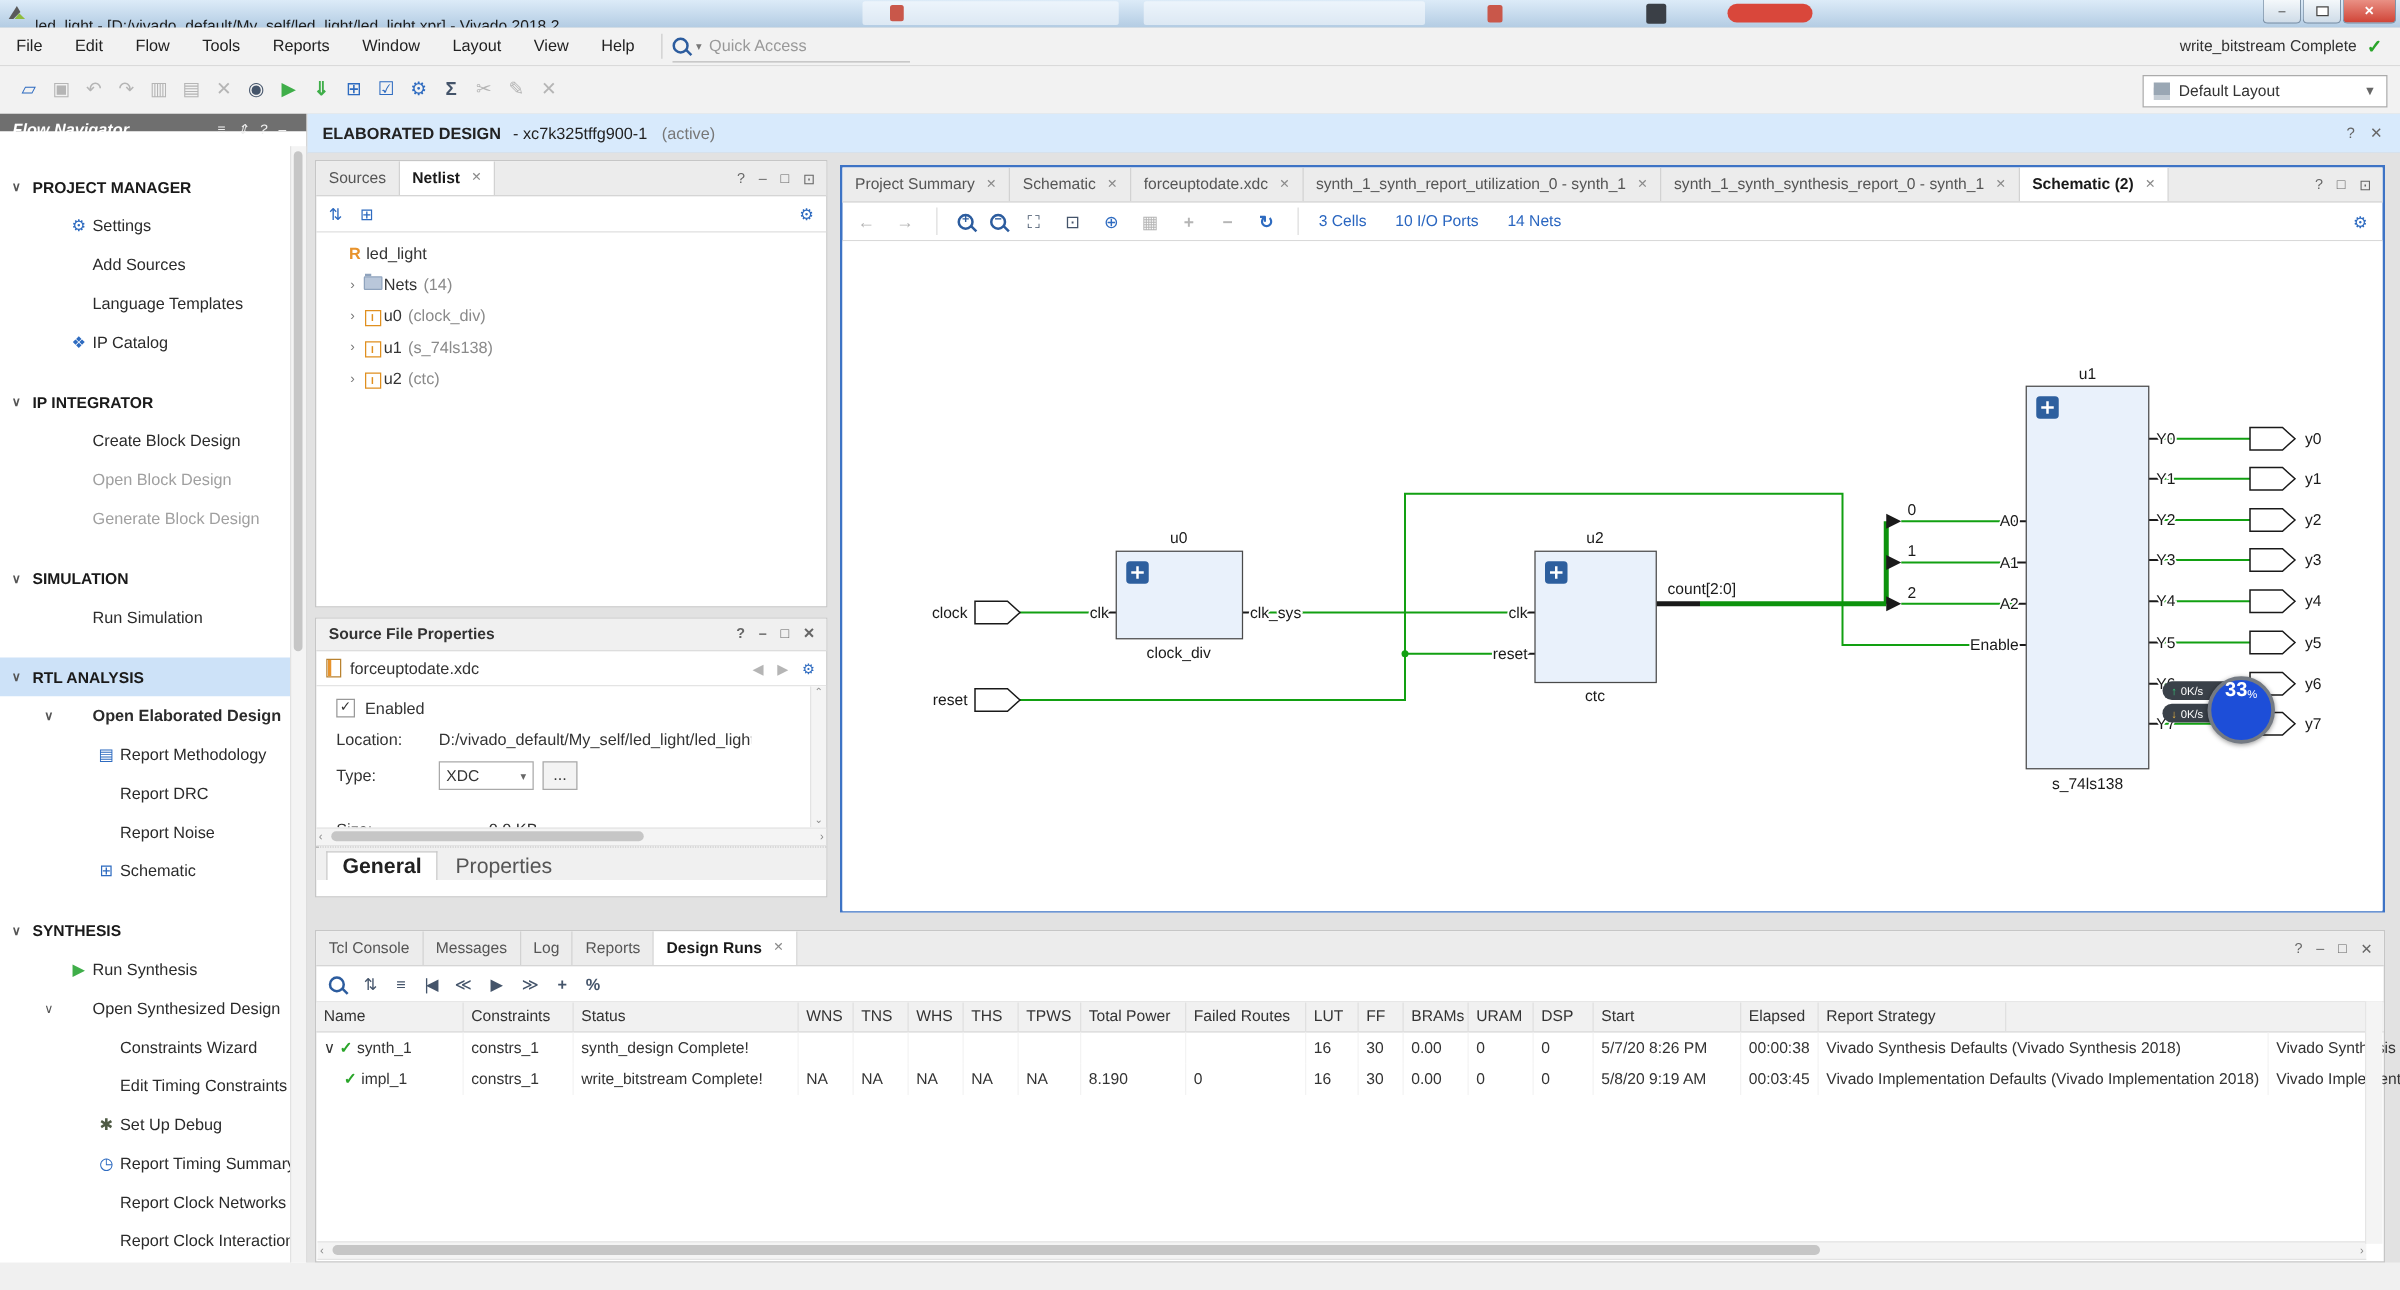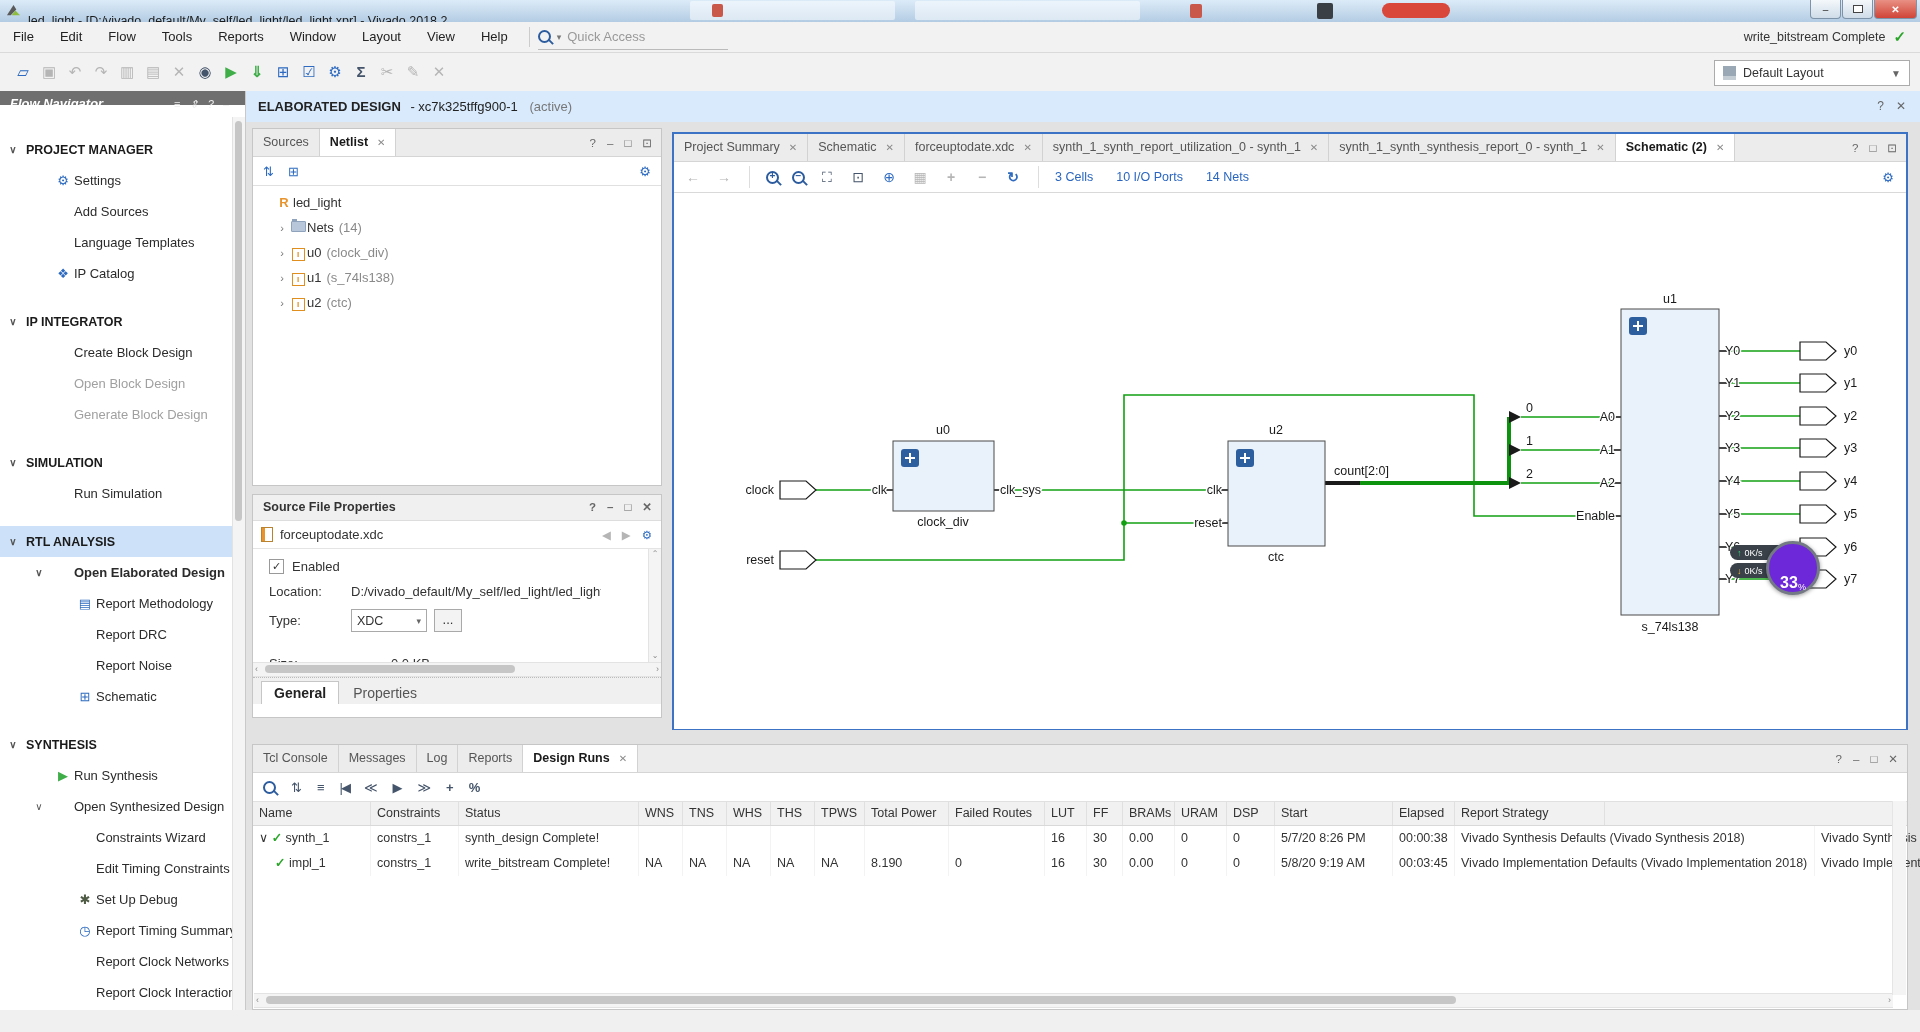--- a/index.html
+++ b/index.html
@@ -81,39 +81,39 @@
   .prop-body{position:relative;height:113px;overflow:hidden;}
   .prop-row{display:flex;align-items:center;margin:10px 0 0 16px;}
   .cb{width:13px;height:13px;border:1px solid #999;background:#fff;margin-right:8px;font-size:11px;line-height:13px;text-align:center;color:#333;}
   .plabel{width:82px;color:#333;} .pvalue{color:#333;white-space:nowrap;overflow:hidden;max-width:250px;}
   .type-select{width:64px;height:21px;border:1px solid #a9a9a9;background:#fff;display:flex;align-items:center;padding:0 5px;justify-content:space-between;font-size:12.5px;}
   .more-btn{width:26px;height:21px;border:1px solid #a9a9a9;background:#f3f3f3;margin-left:7px;text-align:center;line-height:19px;}
   .vscroll{position:absolute;right:0;top:0;bottom:0;width:12px;background:#f4f4f4;border-left:1px solid #e3e3e3;font-size:8px;color:#888;text-align:center;}
   .hscroll{height:13px;background:#f4f4f4;border-top:1px solid #e3e3e3;border-bottom:1px solid #e3e3e3;position:relative;font-size:9px;color:#888;}
   .hthumb{position:absolute;top:2px;height:8px;background:#c6c6c6;border-radius:4px;}
   .prop-tabs{height:26px;display:flex;align-items:flex-end;background:#f0f0f0;border-top:1px dotted #bbb;padding-left:8px;gap:2px;}
-  .ptab{height:22px;line-height:22px;padding:0 12px;font-size:14px;color:#555;}
+  .ptab{height:22px;line-height:22px;padding:0 12px;font-size:17px;color:#555;}
   .ptab.active{background:#fff;border:1px solid #c6c6c6;border-bottom:none;font-weight:bold;color:#222;}
   
   .schem{border:2px solid #3d73c5 !important;}
   .schem-tools{height:30px;border-bottom:1px solid #d9d9d9;display:flex;align-items:center;padding-left:10px;gap:13px;}
   .sti{font-size:14px;width:18px;text-align:center;}
   .slink{color:#2a66c0;font-size:12.5px;margin-right:10px;}
   .mag{width:9px;height:9px;border:2px solid #2c5c9e;border-radius:50%;position:relative;display:inline-block;}
   .mag::after{content:"";position:absolute;width:6px;height:2px;background:#2c5c9e;transform:rotate(45deg);right:-5px;bottom:-2px;}
   .mag i{position:absolute;left:0;top:-3px;width:9px;text-align:center;font-style:normal;font-size:10px;font-weight:bold;color:#2c5c9e;}
   .canvas{position:relative;background:#fff;height:536px;overflow:hidden;}
   svg text{font-family:"Liberation Sans",sans-serif;}
   .pinlab{paint-order:stroke;stroke:#fff;stroke-width:3px;}
   
   .overlay{position:absolute;left:1056px;top:346px;width:110px;height:58px;}
   .pill{position:absolute;left:0;width:58px;height:15px;border-radius:8px;background:#3a4149;color:#fff;font-size:9px;display:flex;align-items:center;padding-left:7px;gap:3px;box-sizing:border-box;}
   .pill .up{color:#35d07a;} .pill .dn{color:#f0b840;}
-  .ovl-circle{position:absolute;left:36px;top:2px;width:48px;height:48px;border-radius:50%;background:#6d28d9;border:3px solid #747a83;
-     color:#fff;display:flex;align-items:flex-end;justify-content:center;font-weight:bold;font-size:16px;box-shadow:0 1px 4px rgba(0,0,0,.4);}
+  .ovl-circle{position:absolute;left:36px;top:2px;width:48px;height:48px;border-radius:50%;background:#1d4ed8;border:3px solid #747a83;
+     color:#fff;display:flex;align-items:flex-start;justify-content:center;font-weight:bold;font-size:16px;box-shadow:0 1px 4px rgba(0,0,0,.4);}
   .ovl-circle small{font-size:9px;font-weight:normal;margin-top:6px;}
   
   .runs-tools{height:28px;border-bottom:1px solid #e0e0e0;display:flex;align-items:center;padding-left:10px;gap:15px;color:#44546a;}
   .thead{display:flex;height:23px;background:#f1f1f1;border-bottom:1px solid #d9d9d9;}
   .th{font-size:12.5px;color:#333;line-height:23px;padding:0 6px;border-right:1px solid #e0e0e0;box-sizing:border-box;white-space:nowrap;overflow:hidden;flex:0 0 auto;}
   .trow{display:flex;height:25px;}
   .td{font-size:12.5px;color:#333;line-height:25px;padding:0 6px;box-sizing:border-box;white-space:nowrap;overflow:hidden;flex:0 0 auto;border-right:1px solid #f3f3f3;}
   .num{text-align:left;}
   .runs-hscroll{position:absolute;left:1px;right:14px;bottom:1px;height:13px;}
   .runs-vscroll{position:absolute;right:1px;top:56px;bottom:14px;width:13px;background:#f4f4f4;border-left:1px solid #e5e5e5;}

